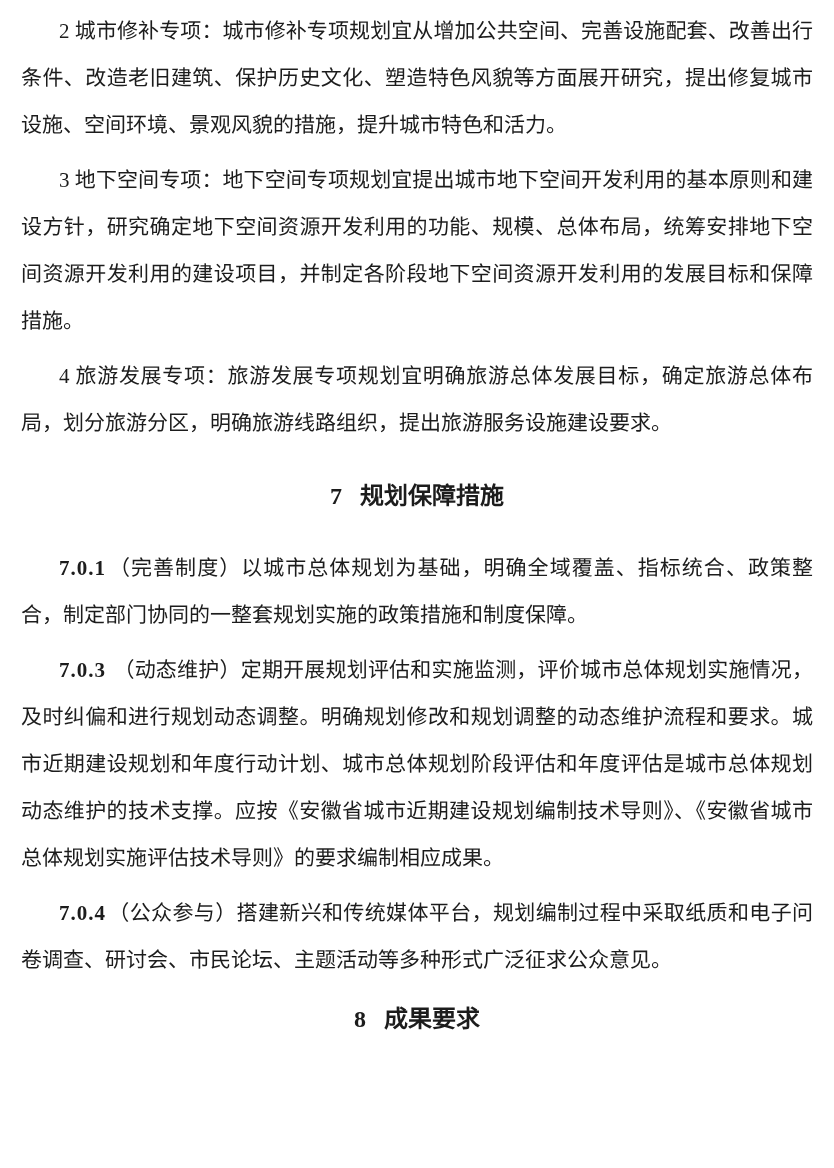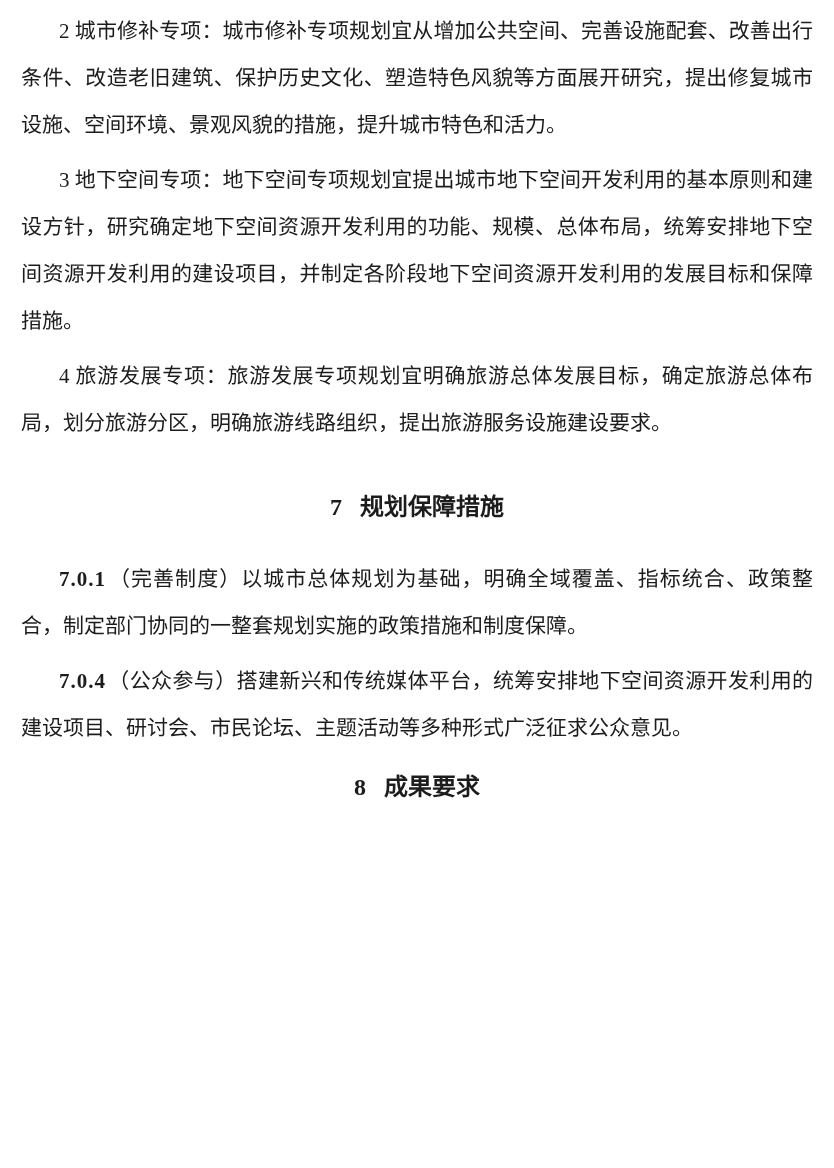--- a/index.html
+++ b/index.html
@@ -30,21 +30,21 @@
   .clause-num {
     font-weight: bold;
     letter-spacing: 1px;
     margin-right: 2px;
   }
   .heading {
     font-size: 24px;
     font-weight: bold;
     text-align: center;
     line-height: 30px;
-    margin: 45px 0 34px 0;
+    margin: 34px 0 34px 0;
   }
   .heading--tight {
     margin: 20px 0 0 0;
   }
   .h-num {
     margin-right: 18px;
   }
 </style>
 </head>
 <body>
@@ -55,18 +55,19 @@
 
   <p class="para">3 地下空间专项：地下空间专项规划宜提出城市地下空间开发利用的基本原则和建设方针，研究确定地下空间资源开发利用的功能、规模、总体布局，统筹安排地下空间资源开发利用的建设项目，并制定各阶段地下空间资源开发利用的发展目标和保障措施。</p>
 
   <p class="para">4 旅游发展专项：旅游发展专项规划宜明确旅游总体发展目标，确定旅游总体布局，划分旅游分区，明确旅游线路组织，提出旅游服务设施建设要求。</p>
 
   <h2 class="heading"><span class="h-num">7</span><span class="h-title">规划保障措施</span></h2>
 
   <p class="para"><b class="clause-num">7.0.1</b><span>（完善制度）以城市总体规划为基础，明确全域覆盖、指标统合、政策整合，制定部门协同的一整套规划实施的政策措施和制度保障。</span></p>
 
 
+  <p class="para"><b class="clause-num">7.0.3</b><span> （动态维护）定期开展规划评估和实施监测，评价城市总体规划实施情况，及时纠偏和进行规划动态调整。明确规划修改和规划调整的动态维护流程和要求。城市近期建设规划和年度行动计划、城市总体规划阶段评估和年度评估是城市总体规划动态维护的技术支撑。应按《安徽省城市近期建设规划编制技术导则》、《安徽省城市总体规划实施评估技术导则》的要求编制相应成果。</span></p>
 
-  <p class="para"><b class="clause-num">7.0.4</b><span>（公众参与）搭建新兴和传统媒体平台，统筹安排地下空间资源开发利用的建设项目、研讨会、市民论坛、主题活动等多种形式广泛征求公众意见。</span></p>
+  <p class="para"><b class="clause-num">7.0.4</b><span>（公众参与）搭建新兴和传统媒体平台，规划编制过程中采取纸质和电子问卷调查、研讨会、市民论坛、主题活动等多种形式广泛征求公众意见。</span></p>
 
   <h2 class="heading heading--tight"><span class="h-num">8</span><span class="h-title">成果要求</span></h2>
 
 </main>
 
 </body></html>

